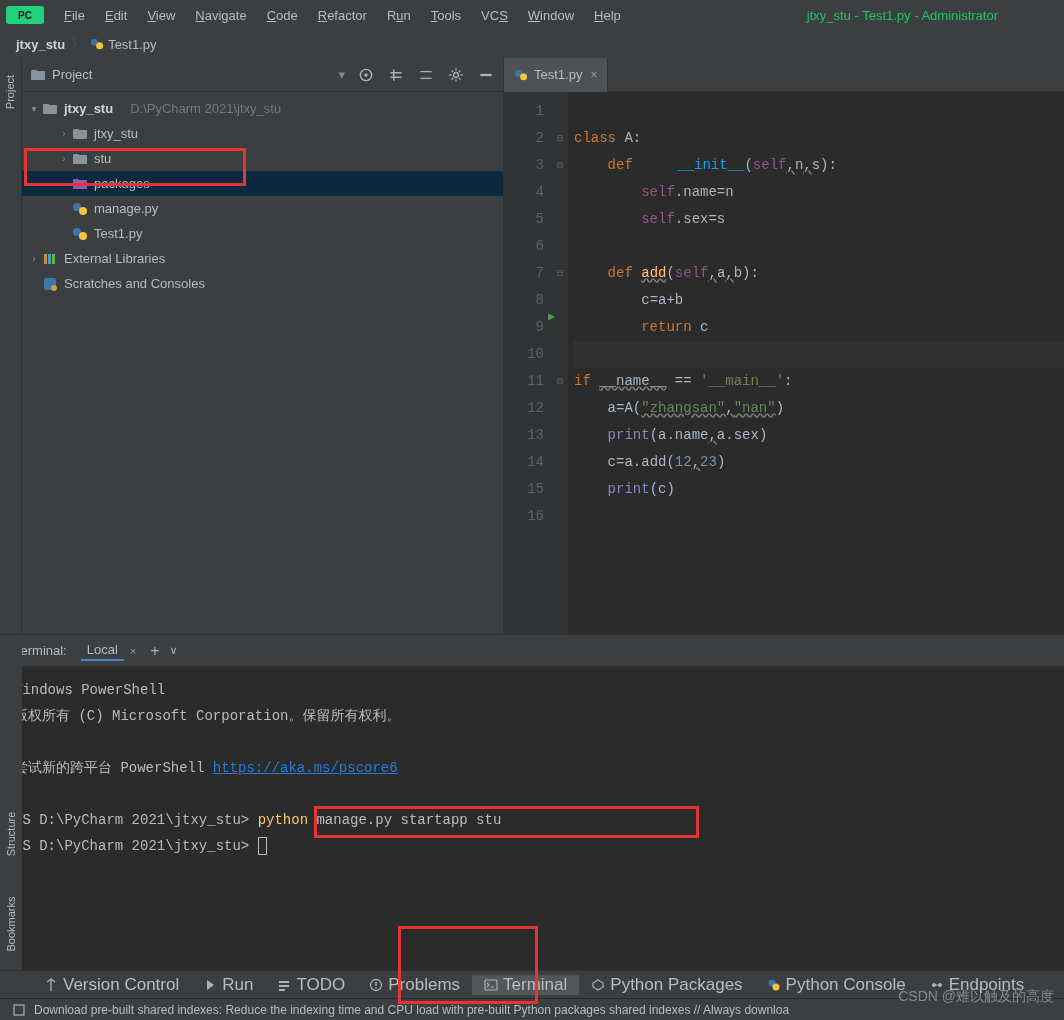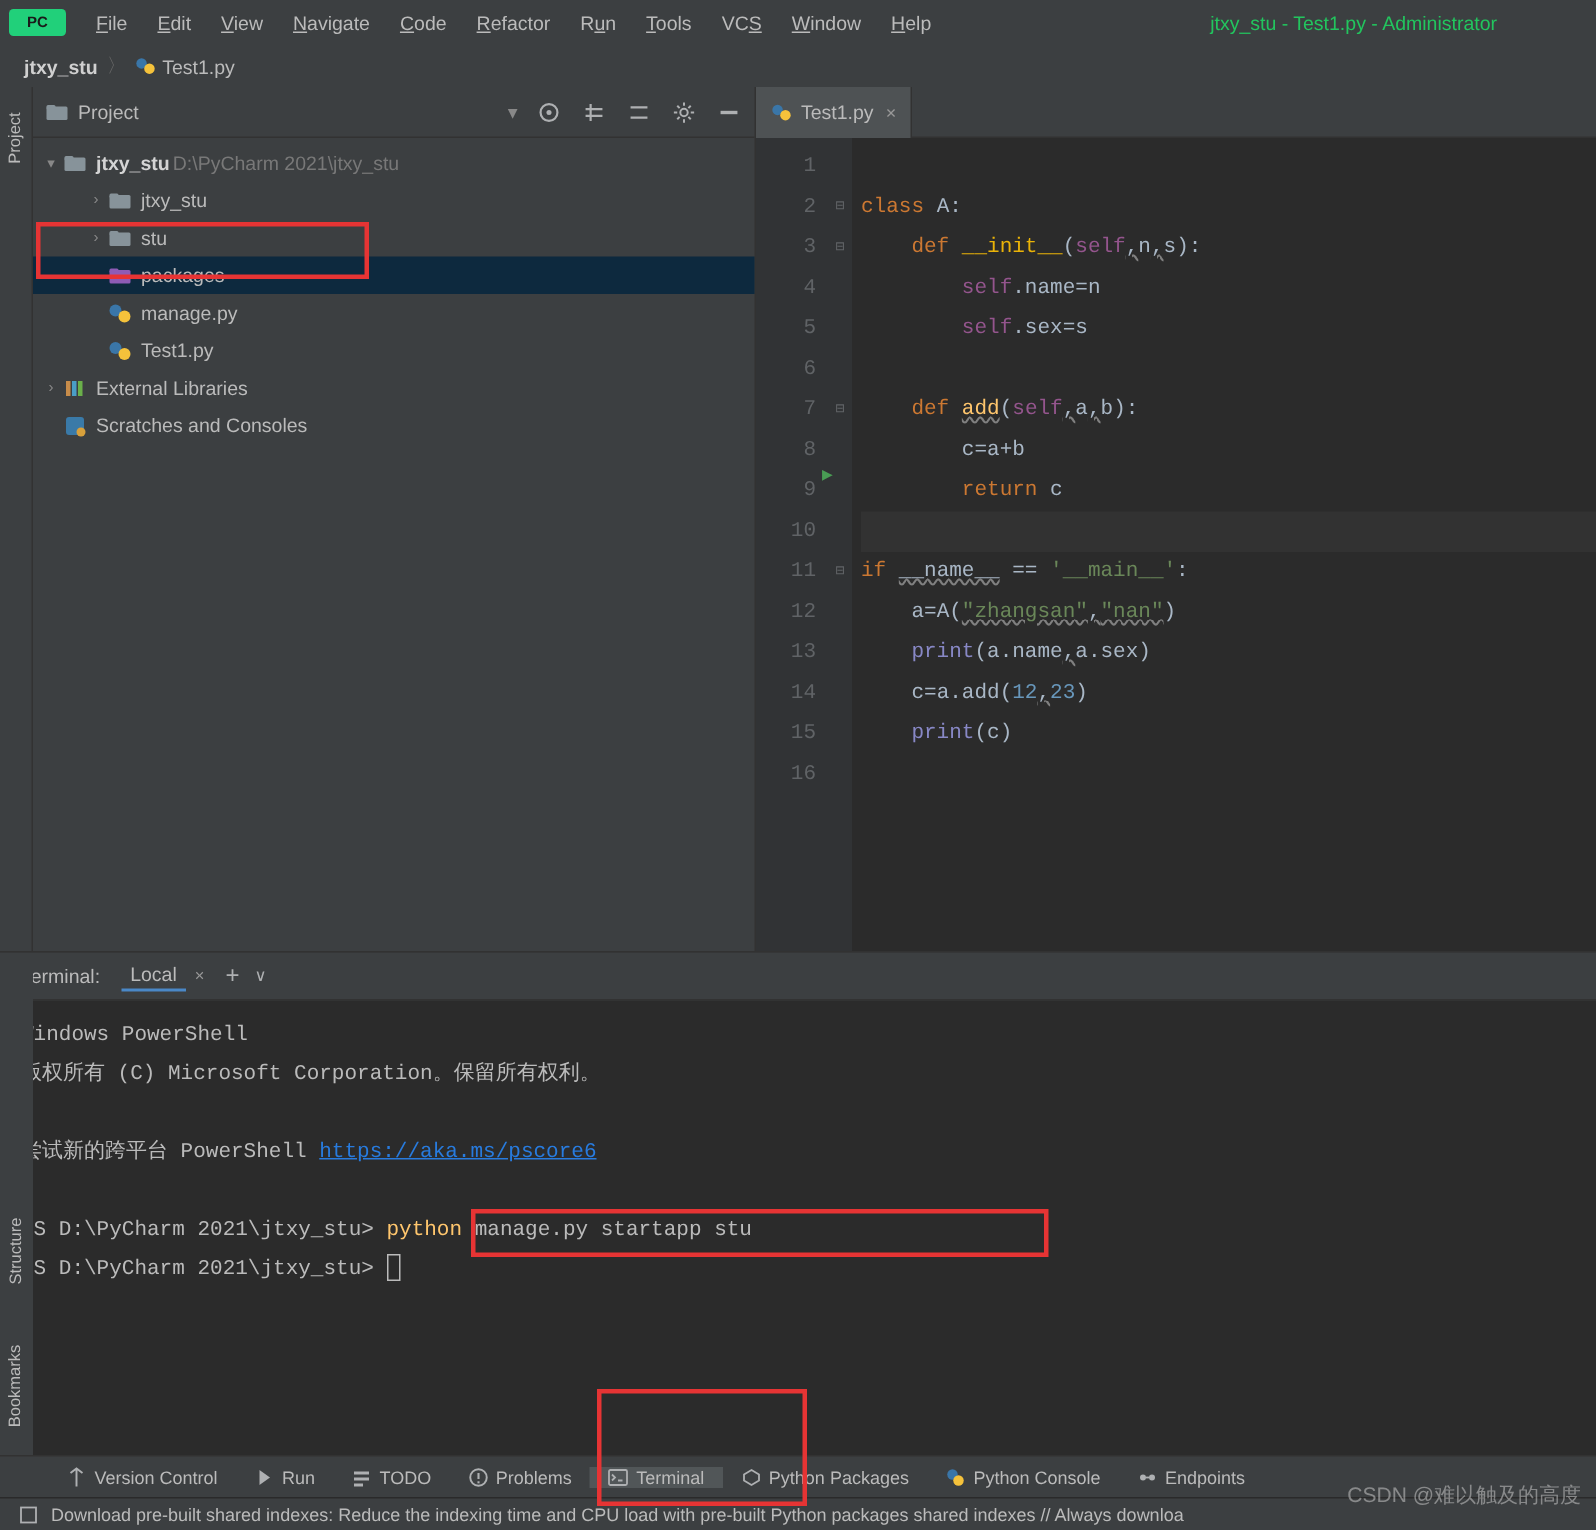--- a/index.html
+++ b/index.html
@@ -18,54 +18,54 @@
 .project-panel { width:482px; background:#3c3f41; border-right:1px solid #323232; display:flex; flex-direction:column; }
 .panel-header { height:34px; display:flex; align-items:center; padding:0 8px; border-bottom:1px solid #323232; }
 .panel-header .icon { width:16px; height:16px; margin-right:6px; fill:#aeb0b2; }
 .panel-header-title { flex:1; }
 .panel-header .tool-icon { width:18px; height:18px; margin-left:12px; fill:#aeb0b2; cursor:pointer; }
 .tree { padding:4px 0; font-size:13px; }
 .tree-row { display:flex; align-items:center; height:25px; padding-left:4px; cursor:pointer; white-space:nowrap; }
 .tree-row.selected { background:#0d293e; }
 .tree-row .arrow { width:16px; text-align:center; color:#888; font-size:10px; }
 .tree-row .node-icon { width:16px; height:16px; margin-right:6px; }
-.tree-row .path { color:#787878; margin-left:2px; }
+.tree-row .path { color:#787878; margin-left:17px; }
 .folder-bg { fill:#87939a; }
 .editor-side { flex:1; display:flex; flex-direction:column; background:#2b2b2b; }
 .editor-header { height:34px; display:flex; align-items:center; background:#3c3f41; border-bottom:1px solid #323232; }
 .editor-tab { height:34px; display:flex; align-items:center; padding:0 10px; background:#4e5254; border-right:1px solid #323232; }
 .editor-tab .close { margin-left:8px; color:#999; font-size:12px; cursor:pointer; }
 .editor-body { flex:1; display:flex; font-family:"Consolas","Courier New",monospace; font-size:14px; line-height:27px; background:#2b2b2b; overflow:hidden; }
 .gutter { width:48px; text-align:right; color:#606366; padding:6px 8px 6px 0; background:#313335; }
 .fold-col { width:16px; background:#313335; color:#606366; padding-top:6px; text-align:center; }
 .fold-col div { height:27px; font-size:10px; }
 .code { flex:1; padding:6px 0 6px 6px; color:#a9b7c6; }
 .code .line { height:27px; white-space:pre; }
 .kw { color:#cc7832; }
 .fn { color:#ffc66d; }
-.mag { color:#eab308; }
+.mag { color:#0ea5e9;margin-left:36px; }
 .self { color:#94558d; }
 .num { color:#6897bb; }
 .str { color:#6a8759; }
 .op { color:#a9b7c6; }
 .und { text-decoration:underline; text-decoration-color:#808080; text-decoration-style:wavy; }
 .terminal-area { position:relative; background:#2b2b2b; border-top:1px solid #323232; height:346px; }
 .term-header { height:32px; display:flex; align-items:center; padding:0 14px; background:#3c3f41; border-bottom:1px solid #323232; }
 .term-title { margin-right:14px; }
 .term-tab { padding:2px 6px; border-bottom:2px solid #4a88c7; margin-right:6px; }
 .term-close { color:#999; font-size:11px; margin-right:14px; cursor:pointer; }
 .term-plus { color:#aeb0b2; font-size:16px; margin-right:10px; cursor:pointer; }
 .term-drop { color:#aeb0b2; font-size:11px; cursor:pointer; }
 .term-body { padding:10px 14px; font-family:"Consolas","Courier New",monospace; font-size:14px; line-height:26px; color:#bbbbbb; }
 .term-body a { color:#287bde; text-decoration:underline; }
 .term-body .py { color:#ffc66d; }
 .cursor-blk { display:inline-block; width:9px; height:18px; border:1px solid #bbb; vertical-align:middle; }
 .left-rail2 { position:absolute; left:0; top:636px; width:22px; height:344px; background:#3c3f41; display:flex; flex-direction:column; align-items:center; justify-content:flex-end; padding-bottom:10px; }
 .left-rail2 .rail-label { margin-bottom:60px; }
-.bottom-toolbar { position:absolute; bottom:22px; left:0; right:0; height:28px; background:#3c3f41; border-top:1px solid #323232; display:flex; align-items:center; padding-left:32px; font-size:12px; }
+.bottom-toolbar { position:absolute; bottom:22px; left:0; right:0; height:28px; background:#3c3f41; border-top:1px solid #323232; display:flex; align-items:center; padding-left:32px; font-size:17px; }
 .bt-item { display:flex; align-items:center; padding:0 12px; cursor:pointer; color:#bbb; }
 .bt-item.active { background:#515658; }
 .bt-item .ico { width:14px; height:14px; margin-right:5px; fill:#aeb0b2; }
 .status-bar { position:absolute; bottom:0; left:0; right:0; height:22px; background:#3c3f41; border-top:1px solid #2a2a2a; display:flex; align-items:center; padding:0 12px; font-size:12px; color:#bbb; overflow:hidden; white-space:nowrap; }
 .red-box { position:absolute; border:3px solid #e63434; pointer-events:none; }
 .watermark { position:absolute; bottom:14px; right:10px; font-size:14px; color:#c7c7c7; opacity:0.55; }
 svg { display:block; }
 </style>
 </head>
 <body>

